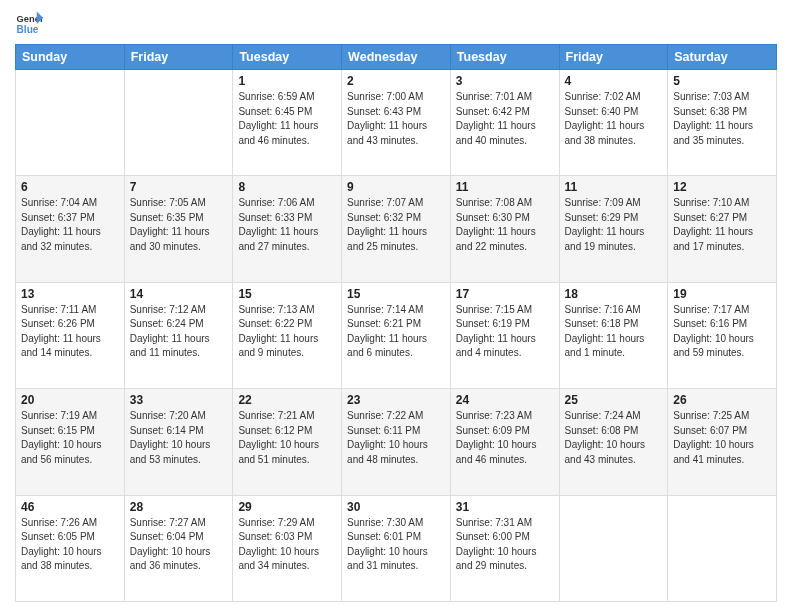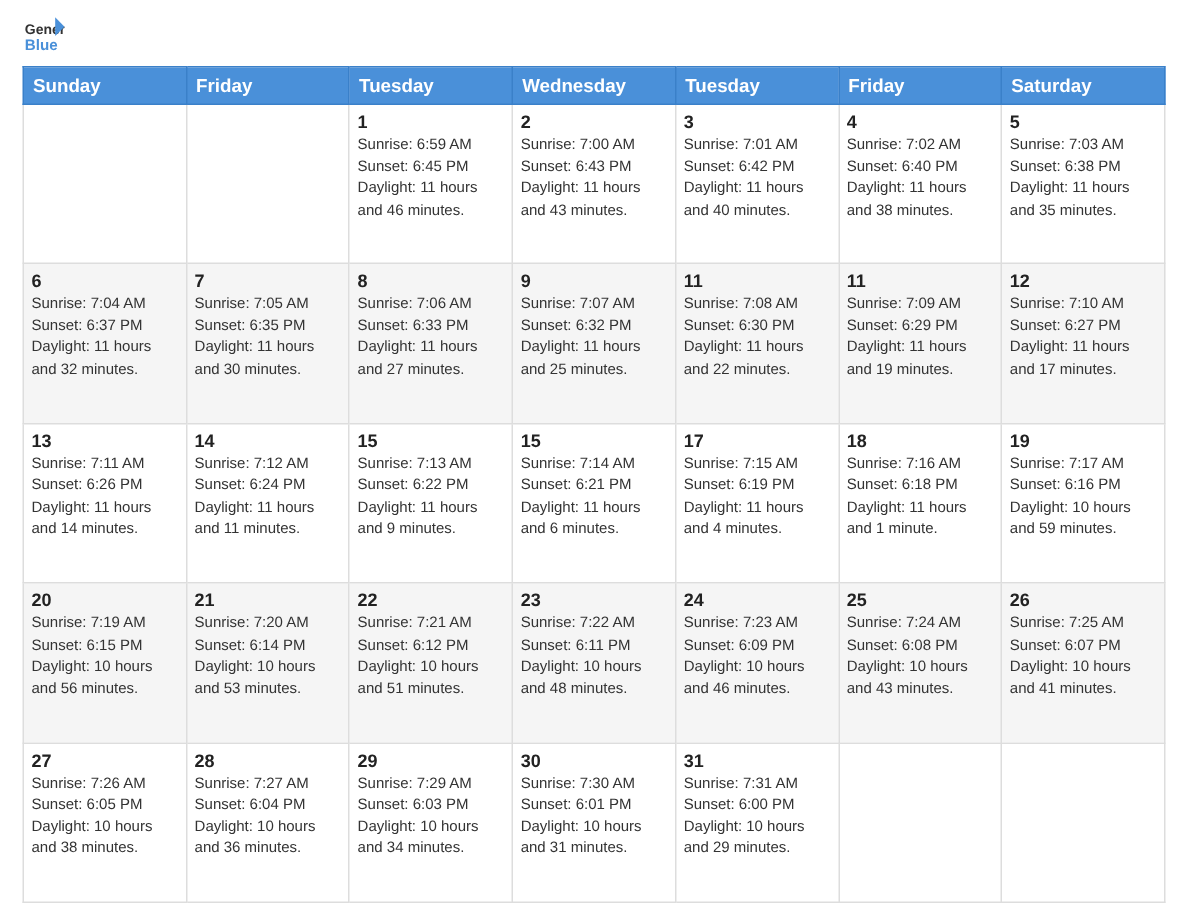--- a/index.html
+++ b/index.html
@@ -203,21 +203,21 @@
             <div class="day-num">19</div>
             <div class="day-info">Sunrise: 7:17 AM<br>Sunset: 6:16 PM<br>Daylight: 10 hours and 59 minutes.</div>
           </td>
         </tr>
         <tr>
           <td>
             <div class="day-num">20</div>
             <div class="day-info">Sunrise: 7:19 AM<br>Sunset: 6:15 PM<br>Daylight: 10 hours and 56 minutes.</div>
           </td>
           <td>
-            <div class="day-num">21</div>
+            <div class="day-num">33</div>
             <div class="day-info">Sunrise: 7:20 AM<br>Sunset: 6:14 PM<br>Daylight: 10 hours and 53 minutes.</div>
           </td>
           <td>
             <div class="day-num">22</div>
             <div class="day-info">Sunrise: 7:21 AM<br>Sunset: 6:12 PM<br>Daylight: 10 hours and 51 minutes.</div>
           </td>
           <td>
             <div class="day-num">23</div>
             <div class="day-info">Sunrise: 7:22 AM<br>Sunset: 6:11 PM<br>Daylight: 10 hours and 48 minutes.</div>
           </td>
@@ -229,21 +229,21 @@
             <div class="day-num">25</div>
             <div class="day-info">Sunrise: 7:24 AM<br>Sunset: 6:08 PM<br>Daylight: 10 hours and 43 minutes.</div>
           </td>
           <td>
             <div class="day-num">26</div>
             <div class="day-info">Sunrise: 7:25 AM<br>Sunset: 6:07 PM<br>Daylight: 10 hours and 41 minutes.</div>
           </td>
         </tr>
         <tr>
           <td>
-            <div class="day-num">27</div>
+            <div class="day-num">46</div>
             <div class="day-info">Sunrise: 7:26 AM<br>Sunset: 6:05 PM<br>Daylight: 10 hours and 38 minutes.</div>
           </td>
           <td>
             <div class="day-num">28</div>
             <div class="day-info">Sunrise: 7:27 AM<br>Sunset: 6:04 PM<br>Daylight: 10 hours and 36 minutes.</div>
           </td>
           <td>
             <div class="day-num">29</div>
             <div class="day-info">Sunrise: 7:29 AM<br>Sunset: 6:03 PM<br>Daylight: 10 hours and 34 minutes.</div>
           </td>

